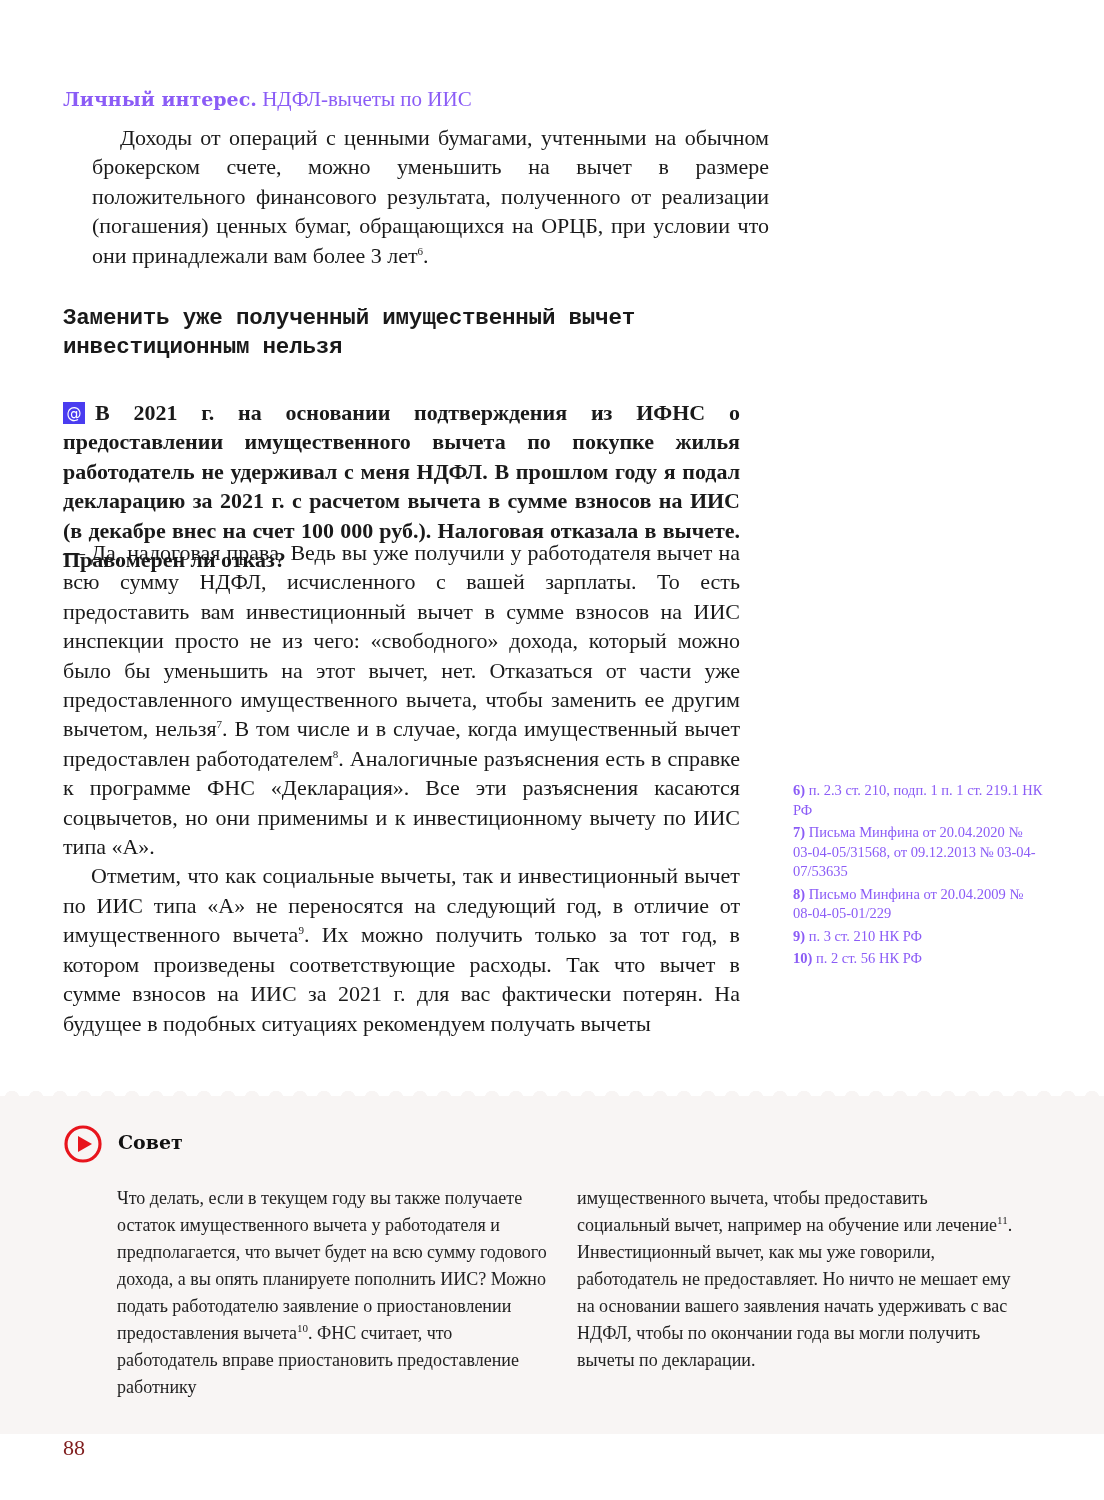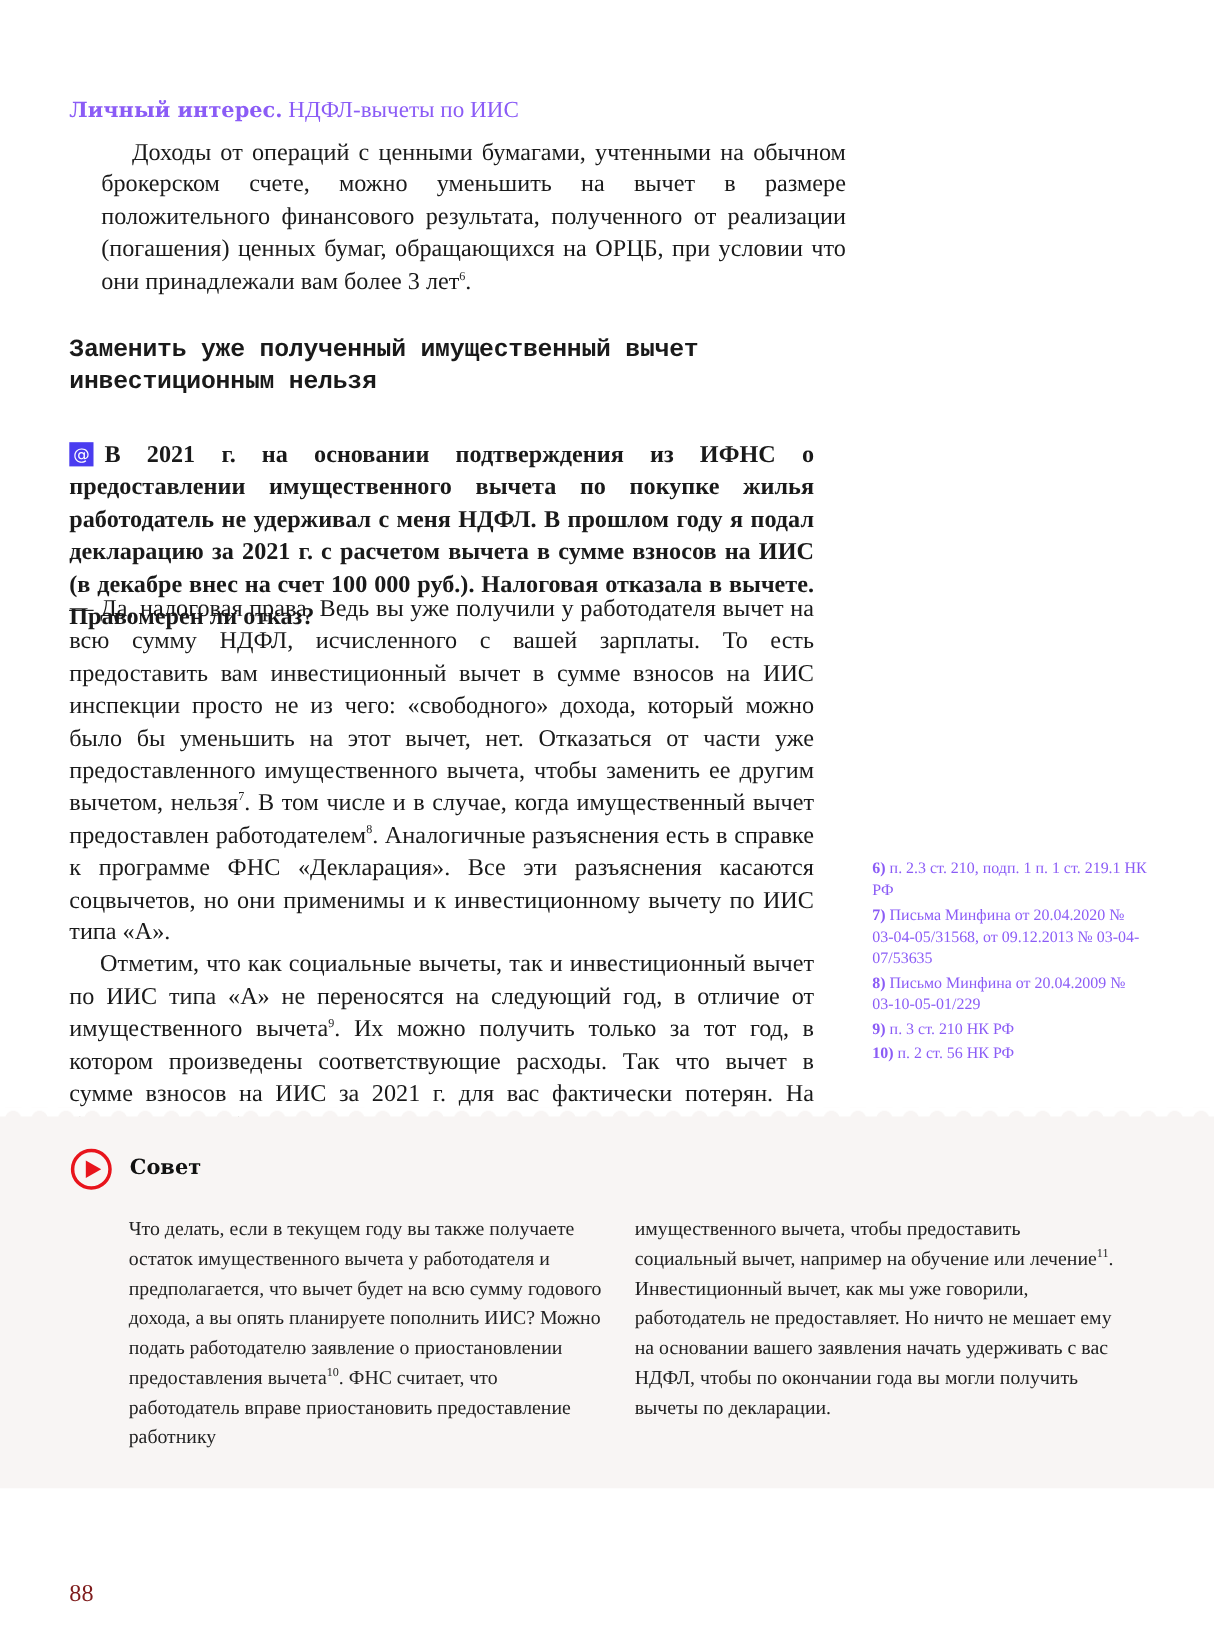--- a/index.html
+++ b/index.html
@@ -18,21 +18,21 @@
 
   .question { position: absolute; left: 63px; top: 375px; width: 677px; font-weight: bold; font-size: 22px; line-height: 29.4px; text-align: justify; margin-top: 23px; }
   .at-icon { display: inline-block; width: 22px; height: 22px; background: #4a3cf0; color: #fff; font-family: "DejaVu Sans", sans-serif; font-size: 15px; line-height: 22px; text-align: center; vertical-align: 2px; margin-right: 10px; font-weight: normal; }
 
   .answer { position: absolute; left: 63px; top: 538px; width: 677px; }
 
   .footnotes { position: absolute; left: 793px; top: 781px; width: 250px; font-size: 14.5px; line-height: 19.5px; color: #8b5cf6; }
   .fn { margin-bottom: 3px; }
   .fn .num { font-weight: bold; }
 
-  .advice-box { position: absolute; left: 0; top: 1015px; width: 1104px; height: 338px; background: #f8f5f4; }
+  .advice-box { position: absolute; left: 0; top: 1096px; width: 1104px; height: 338px; background: #f8f5f4; }
   .scallop { position: absolute; left: 0; top: -8px; width: 1104px; height: 9px;
     background: radial-gradient(circle at 12px 10px, #f8f5f4 7px, transparent 7.5px);
     background-size: 24px 10px; background-repeat: repeat-x; }
   .advice-icon { position: absolute; left: 63px; top: 28px; width: 40px; height: 40px; }
   .advice-title { position: absolute; left: 118px; top: 35px; font-family: "DejaVu Serif", serif; font-weight: bold; font-size: 19px; color: #111; }
   .advice-col { position: absolute; top: 89px; font-size: 18px; line-height: 27px; color: #222; white-space: pre-line; }
   .advice-col.left { left: 117px; width: 440px; }
   .advice-col.right { left: 577px; width: 440px; }
 
   .page-number { position: absolute; left: 63px; top: 1435px; font-size: 22px; color: #7f1d1d; }
@@ -56,21 +56,21 @@
 </p>
 
 <div class="answer">
   <p class="para noindent"><span>— Да, налоговая права. Ведь вы уже получили у работодателя вычет на всю сумму НДФЛ, исчисленного с вашей зарплаты. То есть предоставить вам инвестиционный вычет в сумме взносов на ИИС инспекции просто не из чего: «свободного» дохода, который можно было бы уменьшить на этот вычет, нет. Отказаться от части уже предоставленного имущественного вычета, чтобы заменить ее другим вычетом, нельзя</span><sup>7</sup><span>. В том числе и в случае, когда имущественный вычет предоставлен работодателем</span><sup>8</sup><span>. Аналогичные разъяснения есть в справке к программе ФНС «Декларация». Все эти разъяснения касаются соцвычетов, но они применимы и к инвестиционному вычету по ИИС типа «А».</span></p>
   <p class="para"><span>Отметим, что как социальные вычеты, так и инвестиционный вычет по ИИС типа «А» не переносятся на следующий год, в отличие от имущественного вычета</span><sup>9</sup><span>. Их можно получить только за тот год, в котором произведены соответствующие расходы. Так что вычет в сумме взносов на ИИС за 2021 г. для вас фактически потерян. На будущее в подобных ситуациях рекомендуем получать вычеты</span></p>
 </div>
 
 <div class="footnotes">
   <div class="fn"><span class="num">6)</span> <span>п. 2.3 ст. 210, подп. 1 п. 1 ст. 219.1 НК РФ</span></div>
   <div class="fn"><span class="num">7)</span> <span>Письма Минфина от 20.04.2020 № 03-04-05/31568, от 09.12.2013 № 03-04-07/53635</span></div>
-  <div class="fn"><span class="num">8)</span> <span>Письмо Минфина от 20.04.2009 № 03-10-05-01/229</span></div>
+  <div class="fn"><span class="num">8)</span> <span>Письмо Минфина от 20.04.2009 № 08-04-05-01/229</span></div>
   <div class="fn"><span class="num">9)</span> <span>п. 3 ст. 210 НК РФ</span></div>
   <div class="fn"><span class="num">10)</span> <span>п. 2 ст. 56 НК РФ</span></div>
 </div>
 
 <div class="advice-box">
   <div class="scallop"></div>
   <svg class="advice-icon" viewBox="0 0 40 40">
     <circle cx="20" cy="20" r="17" fill="none" stroke="#e8141c" stroke-width="3.2"></circle>
     <polygon points="15,12 29,20 15,28" fill="#e8141c"></polygon>
   </svg>

